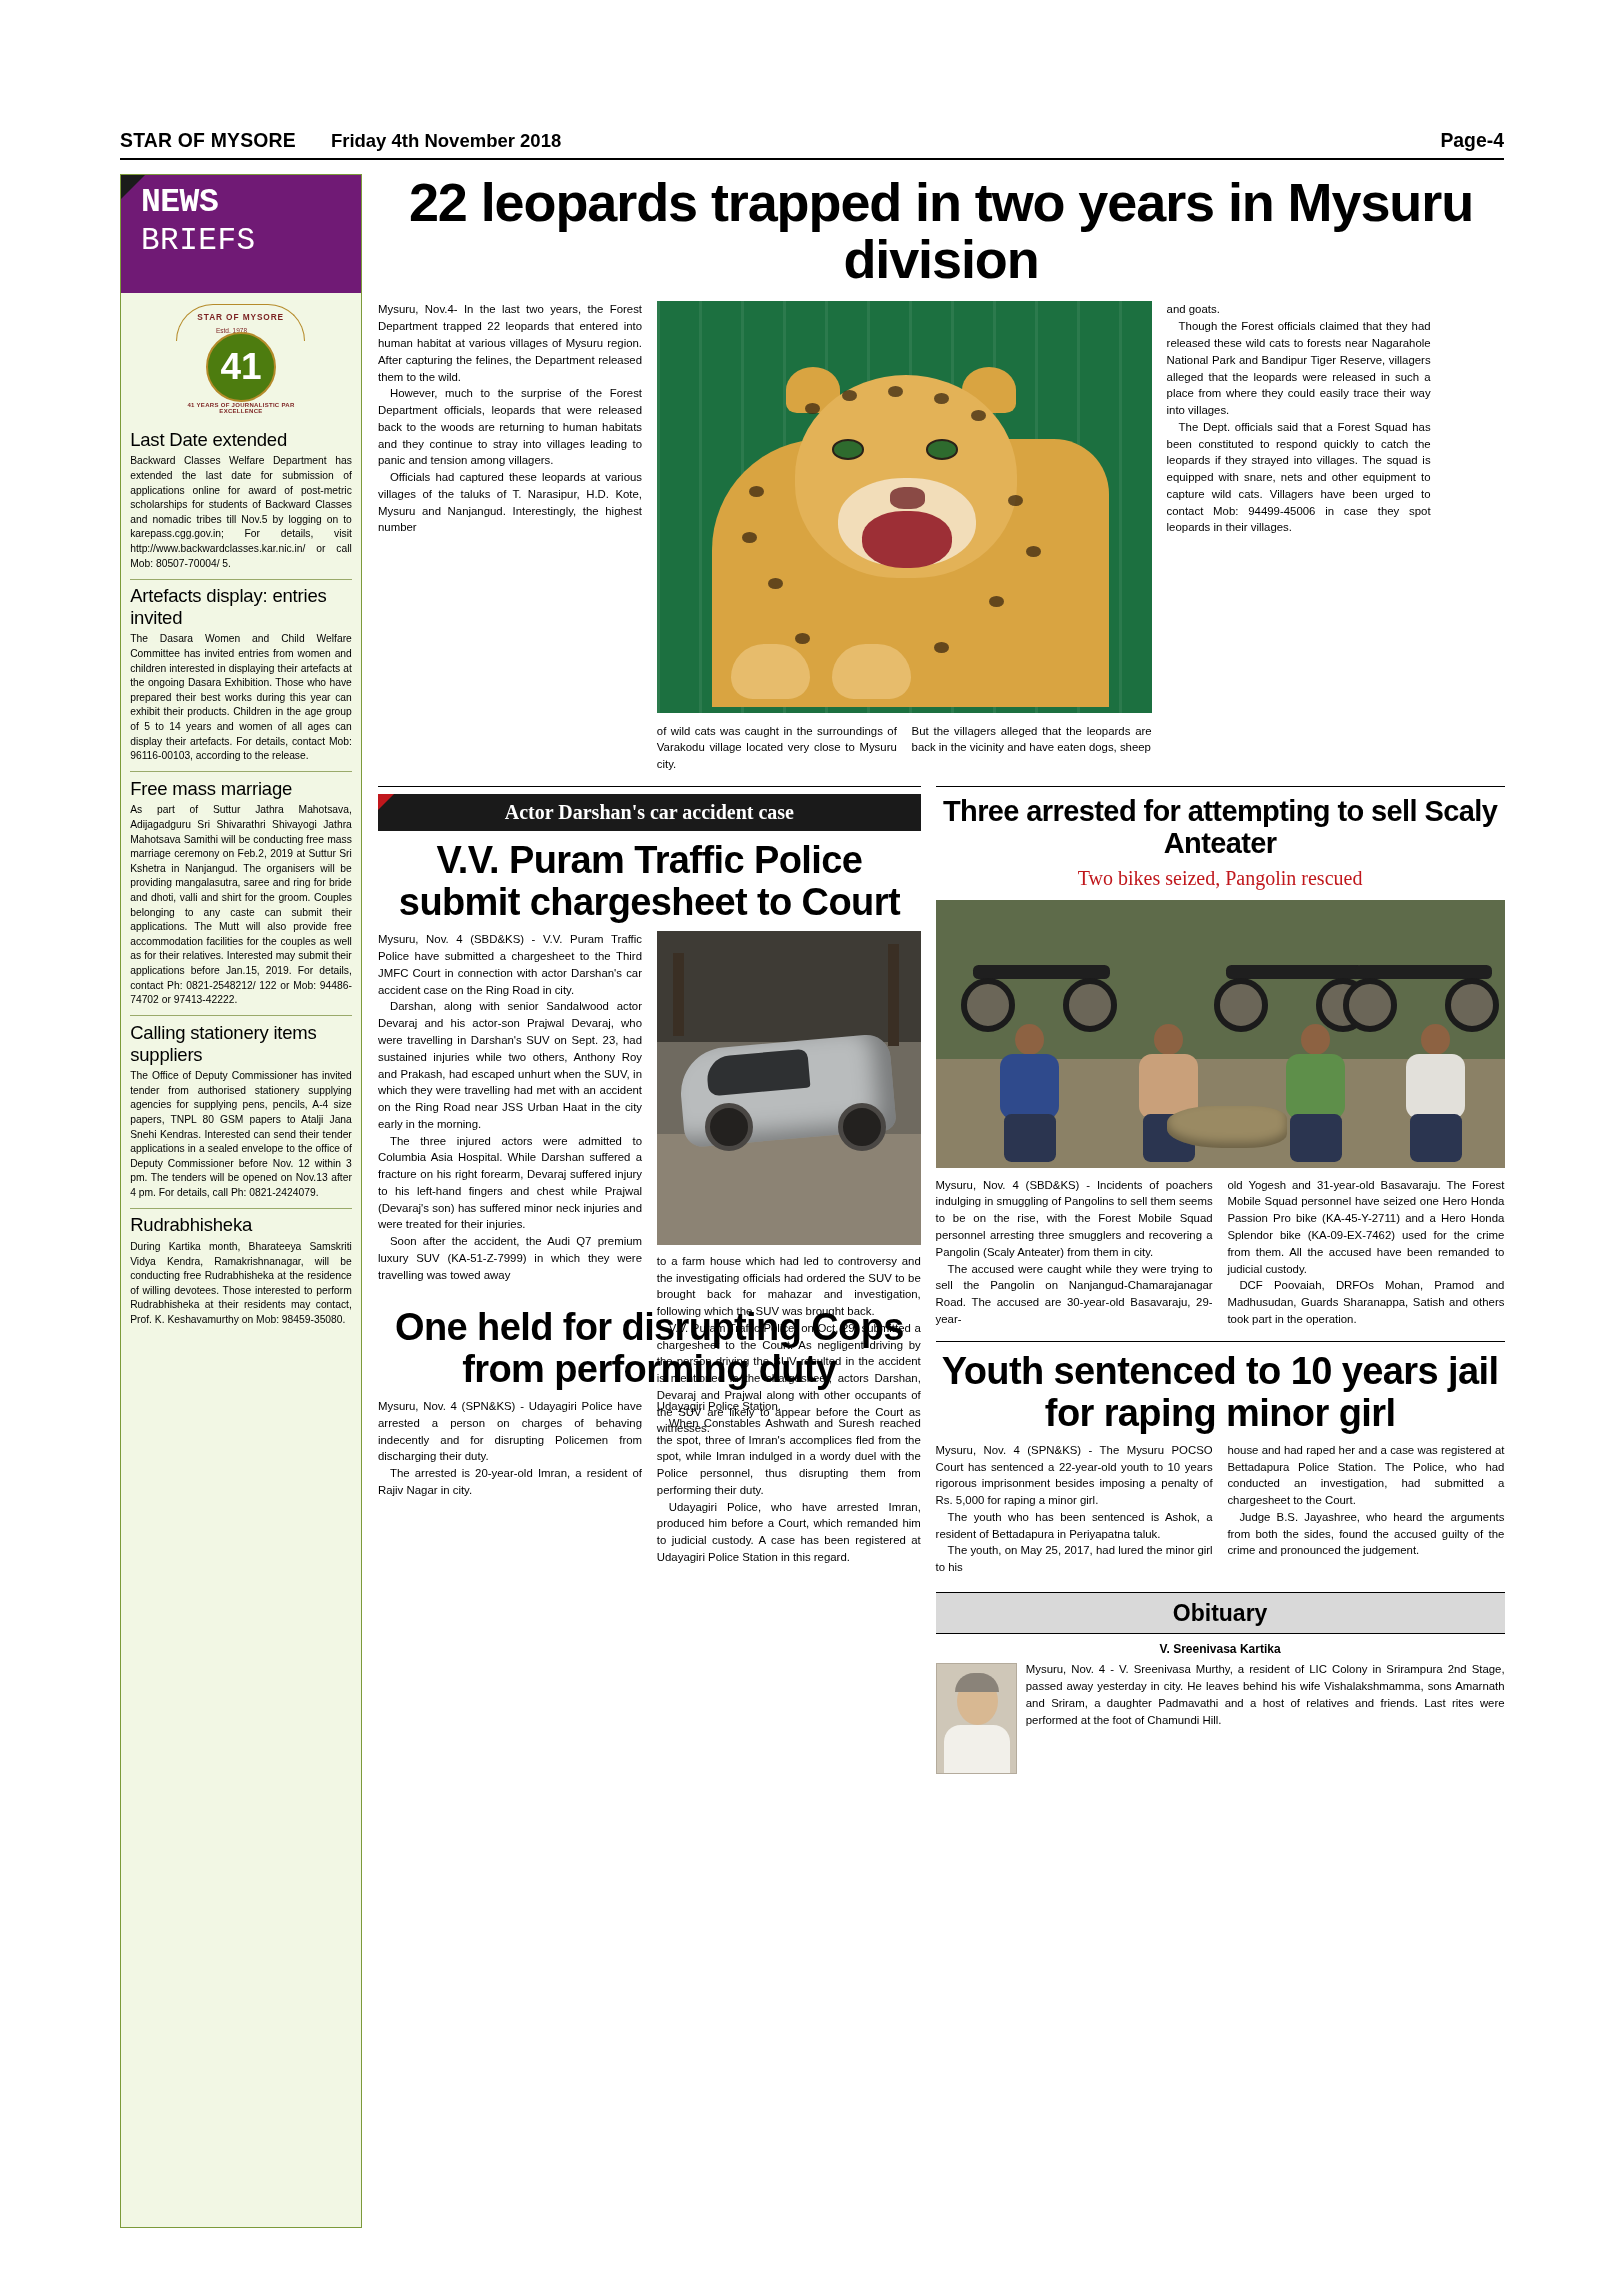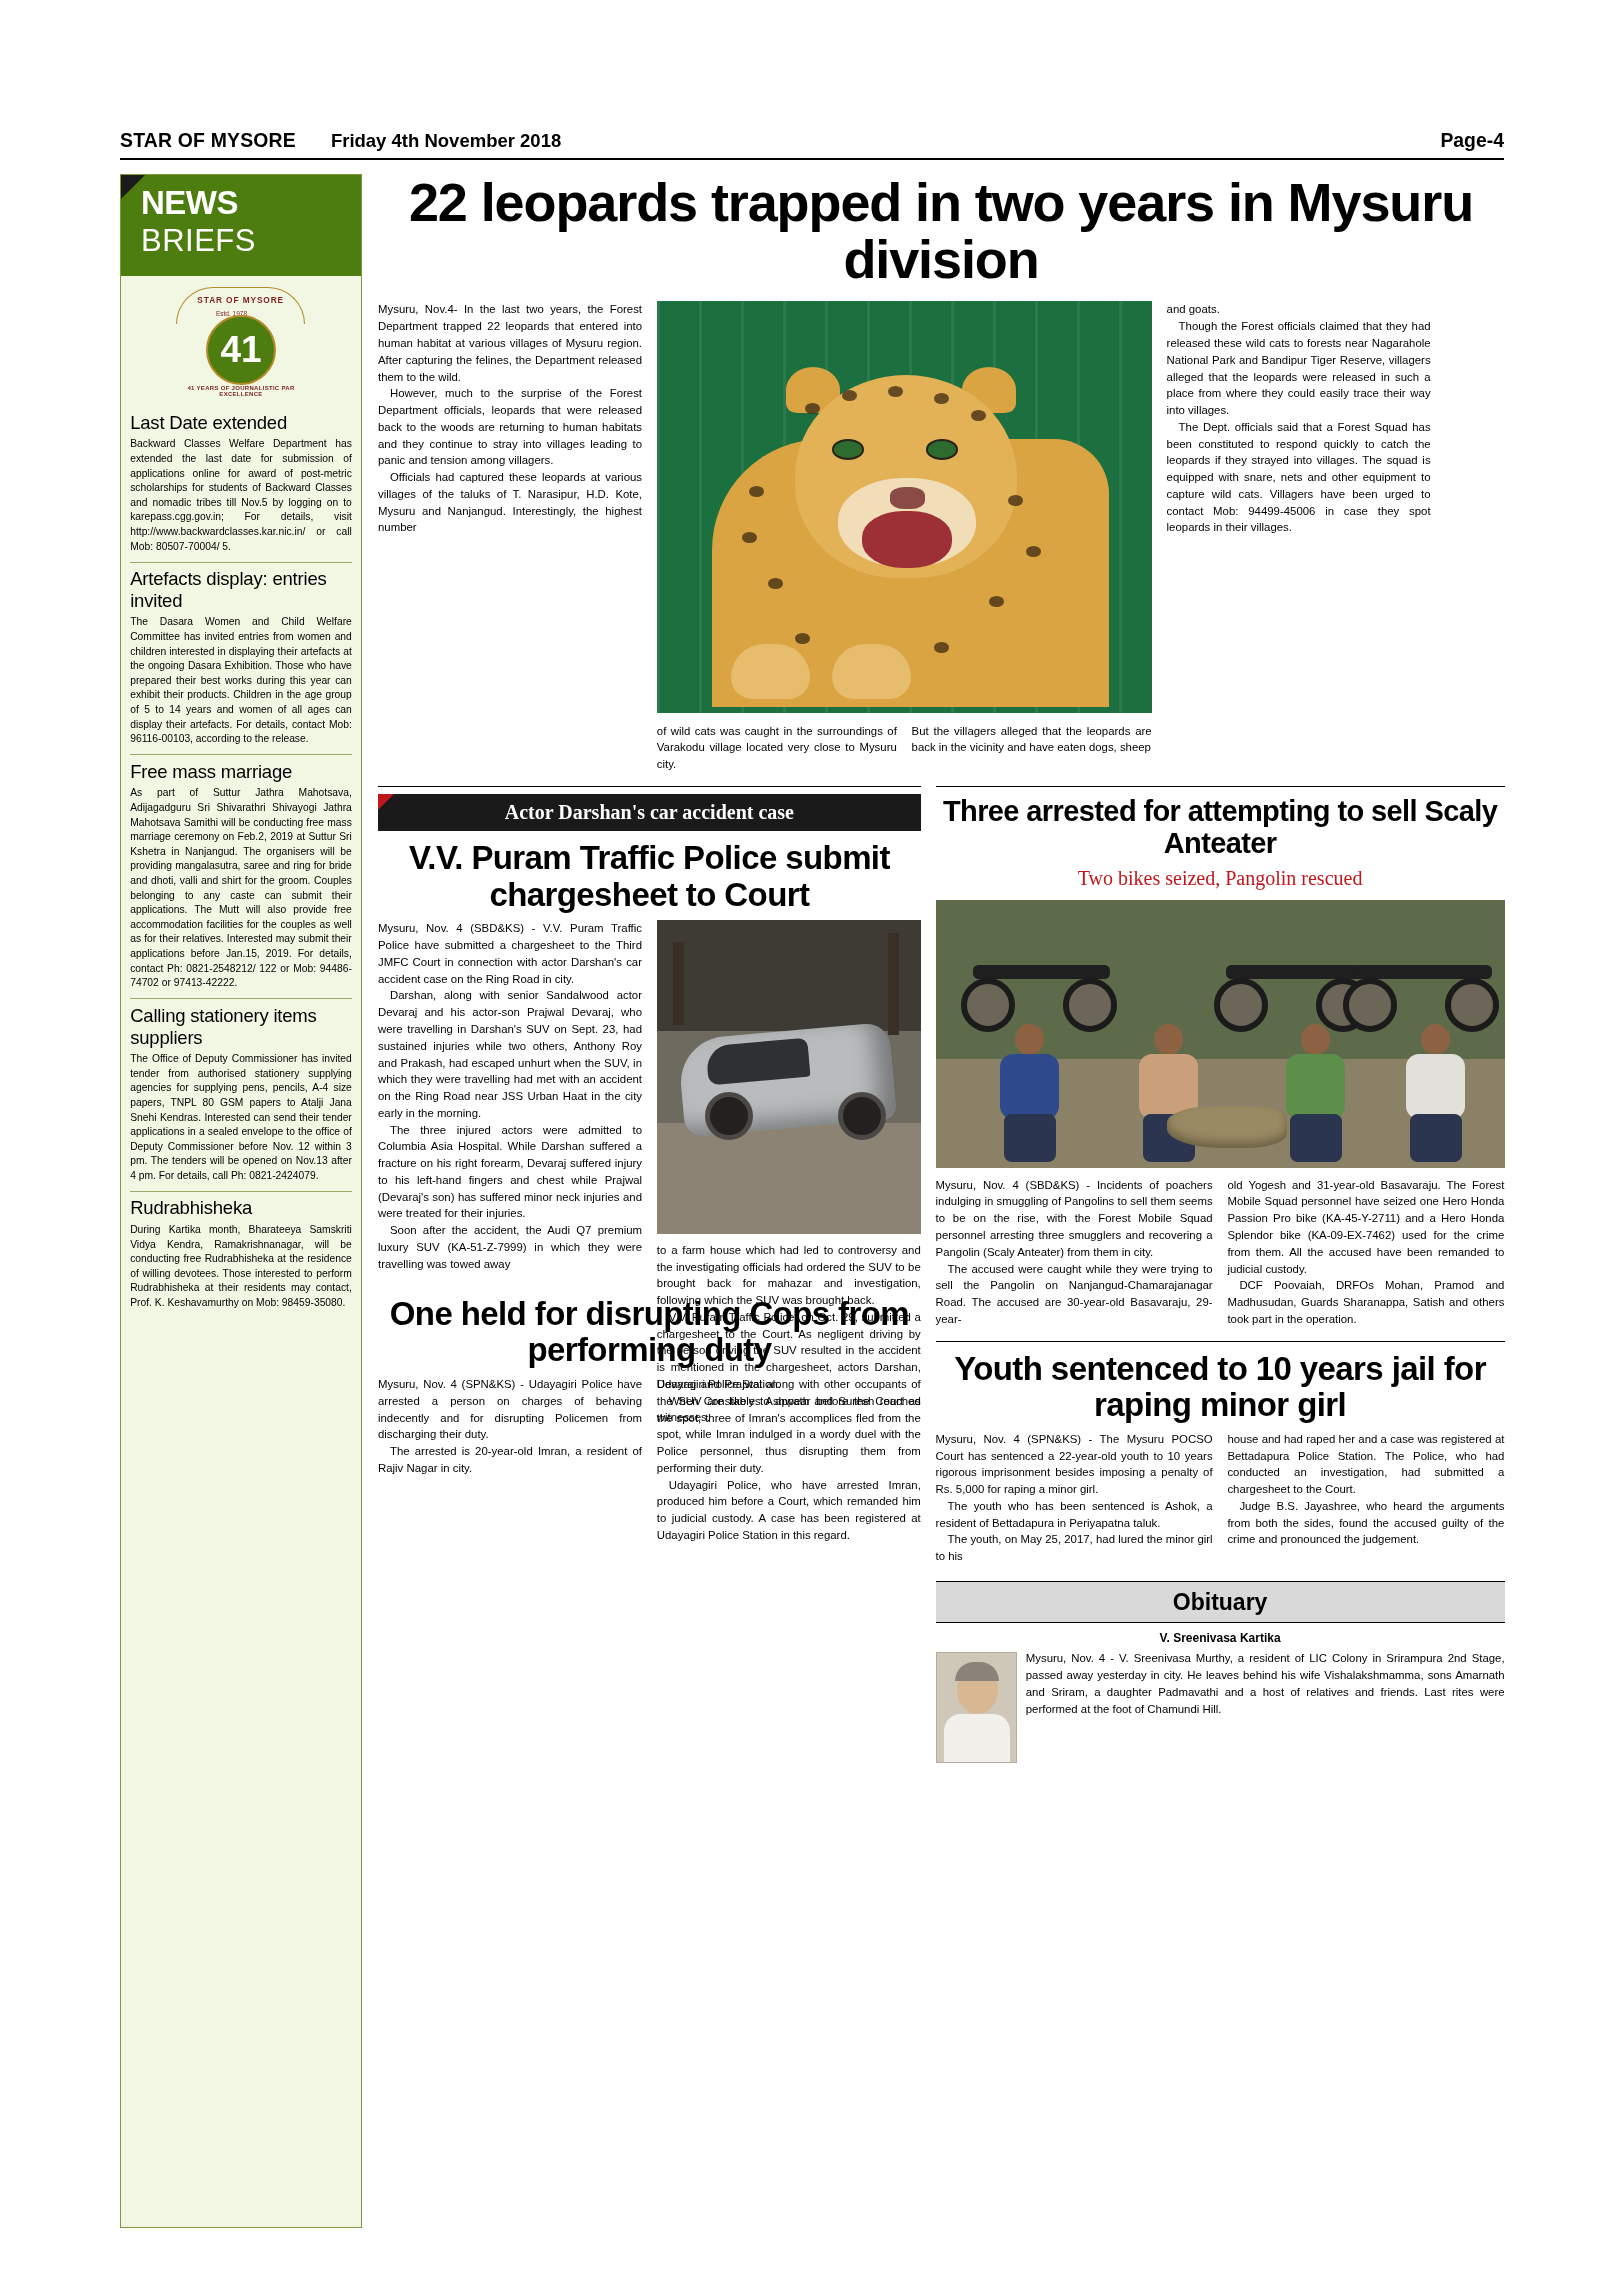--- a/index.html
+++ b/index.html
@@ -51,23 +51,24 @@
     position: absolute;
     left: 120px; top: 174px;
     width: 242px;
     height: 2054px;
     border: 0.9px solid #7c9a3a;
     background: #f2f7e4;
     box-sizing: border-box;
   }
   .briefs-head {
     position: relative;
-    height: 101px;
-    background: #4d7c0f;
+    height: 118px;
+    background: #701a75;
     overflow: hidden;
+    font-family: Liberation Mono, monospace;
   }
   .briefs-head .corner {
     position: absolute;
     left: 0; top: 0;
     width: 0; height: 0;
     border-left: 24px solid #1b1b1b;
     border-bottom: 24px solid transparent;
   }
   .briefs-head .nb1 {
     position: absolute;
@@ -288,21 +289,21 @@
     position: relative;
   }
   .black-banner .tri {
     position: absolute; left: 0; top: 0;
     width: 0; height: 0;
     border-left: 16.6px solid #c0171c;
     border-bottom: 16.6px solid transparent;
   }
   h2.sub {
     margin: 9.2px 0 7.4px 0;
-    font-size: 33px;
+    font-size: 38px;
     line-height: 1.1;
     text-align: center;
     font-weight: bold;
     letter-spacing: -0.6px;
   }
   h2.sub.right-head { font-size: 29px; }
   .redline {
     text-align: center;
     font-family: "Liberation Serif", serif;
     color: #c0171c;

